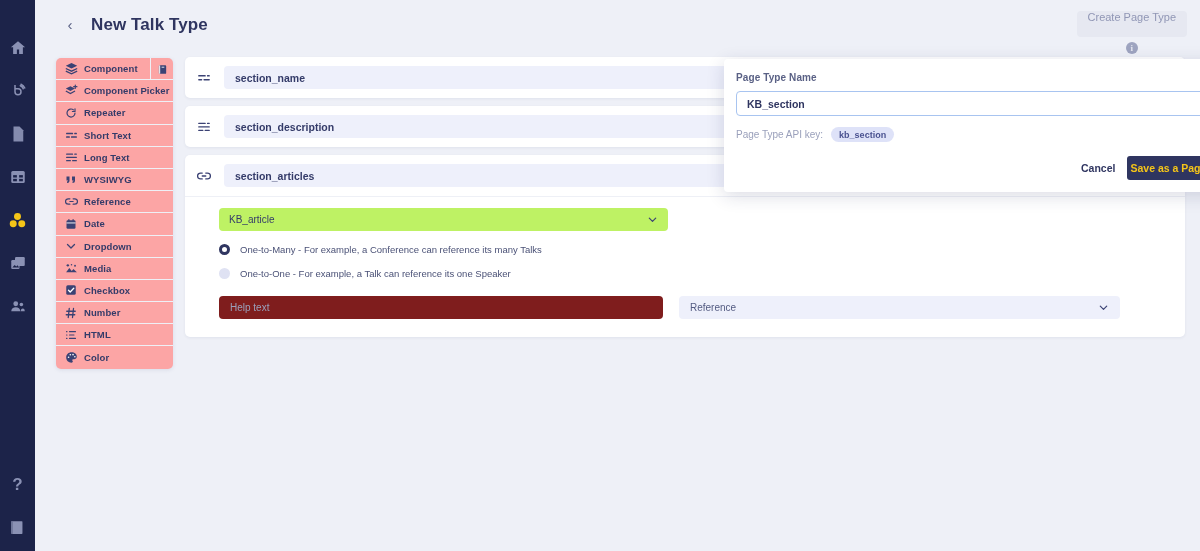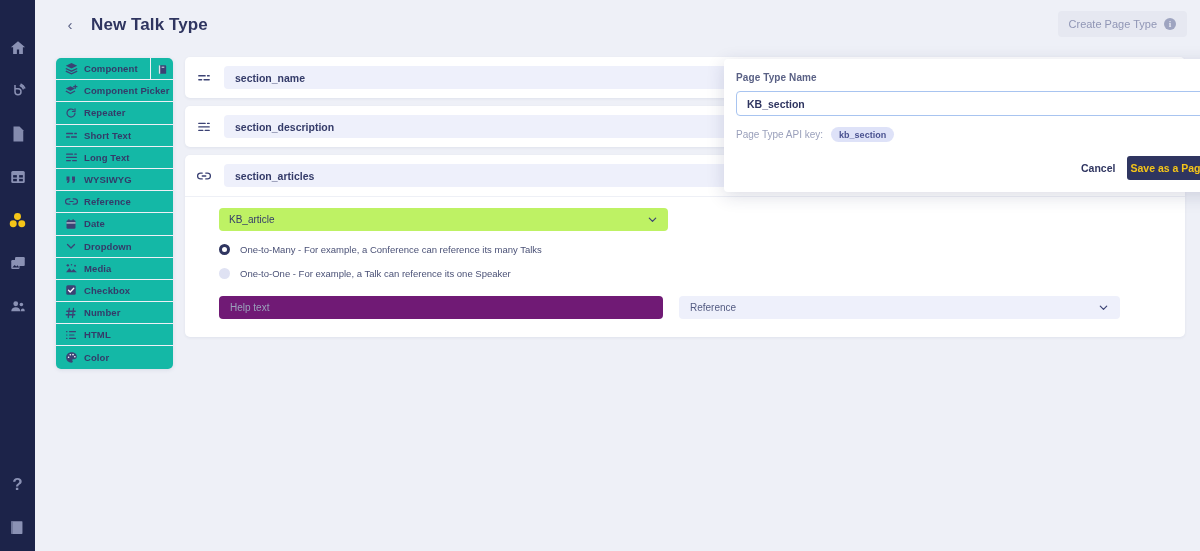--- a/index.html
+++ b/index.html
@@ -36,33 +36,33 @@
     display: flex; align-items: center; justify-content: center; cursor: pointer;
     font-size: 15px; line-height: 1;
   }
   .page-title {
     margin-left: 14px; font-size: 17px; font-weight: bold; color: #2f3560; letter-spacing: .1px;
   }
   .create-btn {
     position: absolute; right: 13px; top: 11px;
     height: 26px; padding: 0 11px;
     background: #e6e8f1; border-radius: 4px;
-    display: flex; align-items: center; gap: 7px;
-    font-size: 11px; color: #9096b5; cursor: pointer;
+    display: flex; align-items: center; gap: 19px;
+    font-size: 11px; color: #9096b5; cursor: pointer; flex-direction: column;
   }
   .info-dot {
     width: 12px; height: 12px; border-radius: 50%; background: #9ea4c0;
     color: #e6e8f1; font-size: 9px; font-weight: bold; line-height: 12px; text-align: center;
     font-family: "Liberation Serif", serif;
   }
 
   
   .types-panel {
     position: absolute; left: 56px; top: 58px; width: 117px;
-    background: #14b8a6; border-radius: 5px;
+    background: #fca5a5; border-radius: 5px;
     box-shadow: 0 1px 4px rgba(40,50,100,.10);
     overflow: hidden;
   }
   .type-row {
     display: flex; align-items: center; height: 22.2px; padding: 0 0 0 8px;
     border-bottom: 1px solid #eef0f6; cursor: pointer; position: relative;
   }
   .type-row:last-child { border-bottom: none; }
   .type-ico { width: 14px; height: 14px; margin-right: 6px; color: #3b4274;
               display: flex; align-items: center; justify-content: center; flex: none; }
@@ -111,21 +111,21 @@
   .select-box .caret { margin-left: auto; color: #3b4274; display: flex; }
   .radio-row { display: flex; align-items: center; margin-top: 13px; cursor: pointer; }
   .radio {
     width: 11px; height: 11px; border-radius: 50%; flex: none; margin-right: 10px;
     background: #dfe2f3;
   }
   .radio.on { background: #ffffff; border: 3px solid #2f3560; }
   .radio-label { font-size: 9.5px; color: #4a5176; }
   .bottom-row { display: flex; align-items: center; margin-top: 17px; gap: 16px; }
   .help-input {
-    width: 444px; height: 23px; background: #701a75; border-radius: 4px;
+    width: 444px; height: 23px; background: #7f1d1d; border-radius: 4px;
     display: flex; align-items: center; padding: 0 11px;
     font-size: 10px; color: #9aa0bb;
   }
   .ref-select {
     width: 441px; height: 23px; background: #eef0fb; border-radius: 4px;
     display: flex; align-items: center; padding: 0 11px;
     font-size: 10px; color: #545b82; cursor: pointer;
   }
   .ref-select .caret { margin-left: auto; color: #3b4274; display: flex; }
 

